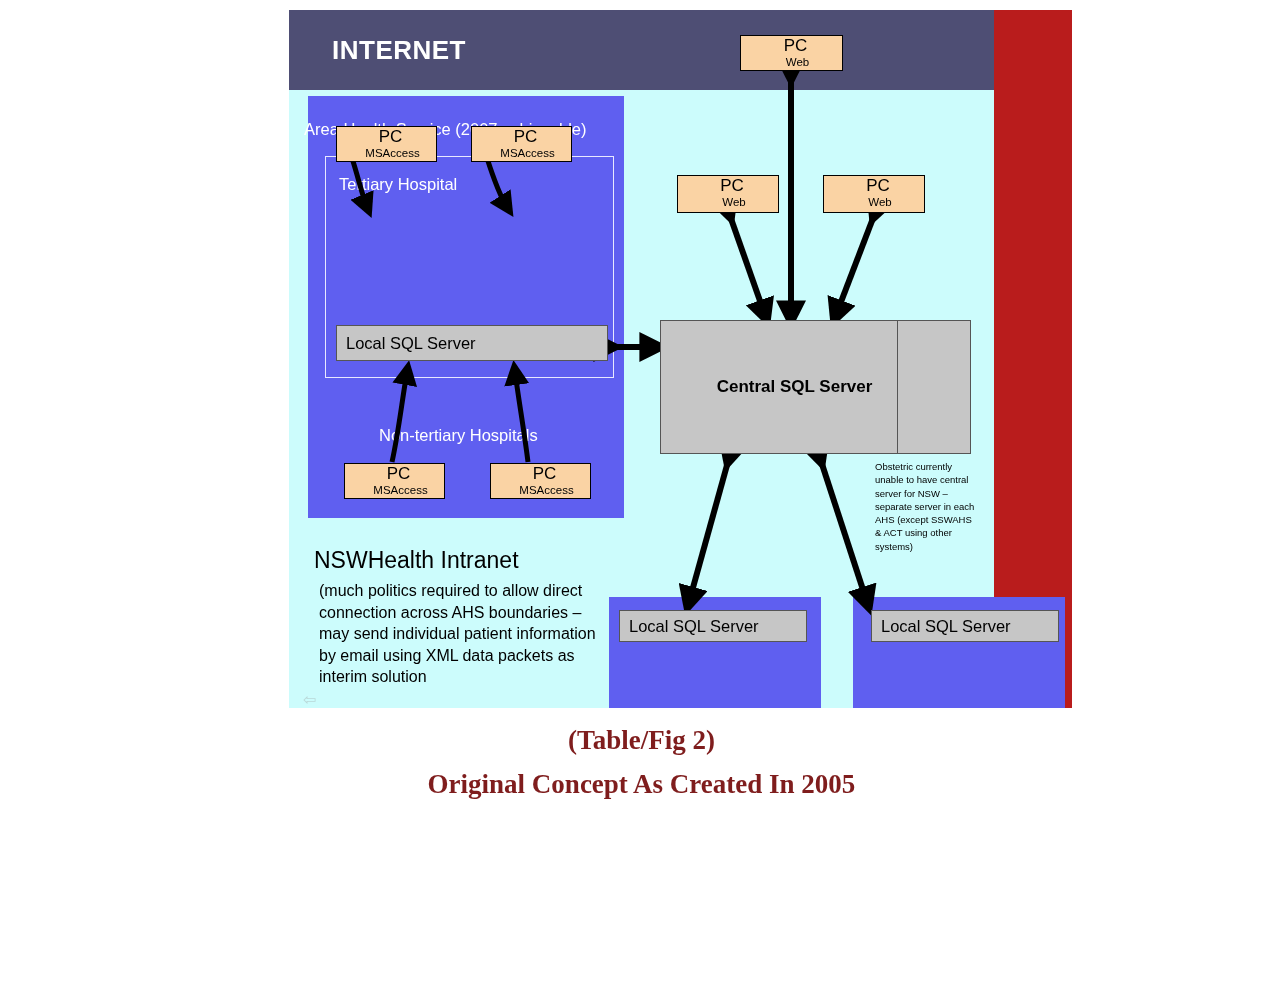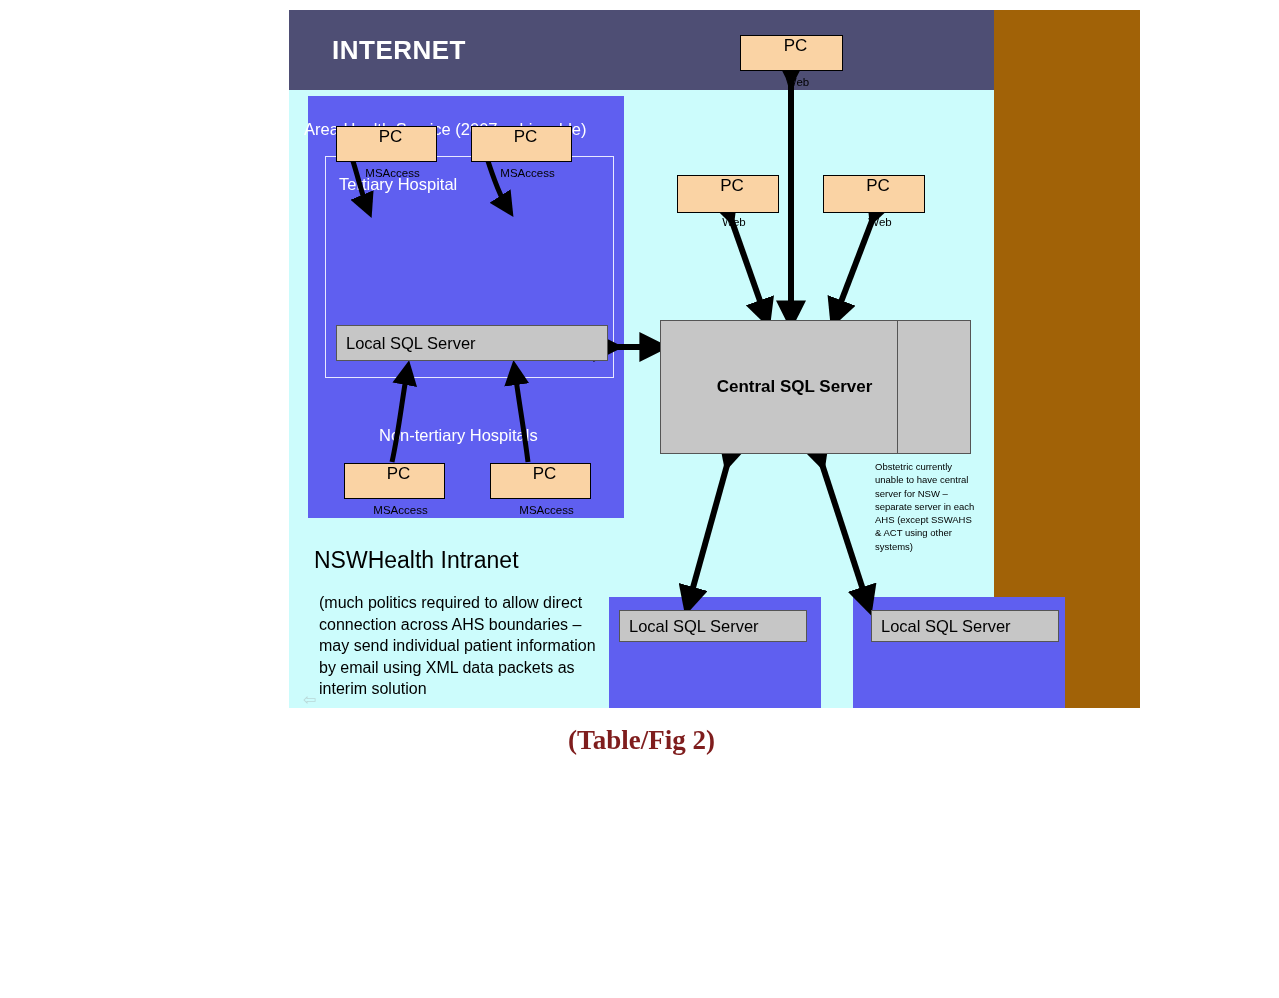--- a/index.html
+++ b/index.html
@@ -15,24 +15,24 @@
     overflow: hidden;
   }
 
   #page { position: absolute; left: 0; top: 0; width: 1279px; height: 998px; }
 
   
   .diagram {
     position: absolute;
     left: 289px;
     top: 10px;
-    width: 851px;
+    width: 783px;
     height: 698px;
     overflow: hidden;
-    background: #a16207;
+    background: #b91c1c;
   }
 
   .internet-band {
     position: absolute;
     left: 0; top: 0;
     width: 705px; height: 80px;
     background: #4e4e74;
   }
   .internet-label {
     position: absolute;
@@ -107,21 +107,21 @@
     background: #fad3a4;
     border: 1px solid #000000;
     box-sizing: border-box;
     display: flex;
     align-items: center;
     padding-left: 8px;
     white-space: nowrap;
     flex-direction: column;
   }
   .pc-main { font-size: 17px; color: #000; }
-  .pc-sub  { font-size: 11.5px; color: #000; margin-left: 4px; margin-top: 20px; }
+  .pc-sub  { font-size: 11.5px; color: #000; margin-left: 4px; }
 
   
   .srv {
     position: absolute;
     background: #c6c6c6;
     border: 1px solid #555555;
     box-sizing: border-box;
     display: flex;
     align-items: center;
     white-space: nowrap;
@@ -168,21 +168,21 @@
   
   .intranet-title {
     position: absolute;
     left: 25px; top: 537px;
     font-size: 23px;
     color: #000;
     white-space: nowrap;
   }
   .intranet-note {
     position: absolute;
-    left: 30px; top: 582px;
+    left: 30px; top: 570px;
     width: 290px;
     font-size: 16px;
     line-height: 21.5px;
     color: #000;
   }
 
   .ghost-arrow {
     position: absolute;
     left: 14px; top: 680px;
     font-size: 16px;
@@ -303,15 +303,16 @@
     </div>
 
     <div class="intranet-title">NSWHealth Intranet</div>
     <div class="intranet-note">(much politics required to allow direct connection across AHS boundaries – may send individual patient information by email using XML data packets as interim solution</div>
     <div class="ghost-arrow">⇦</div>
 
   </div>
 
   <div class="caption">
     <div>(Table/Fig 2)</div>
+    <div>Original Concept As Created In 2005</div>
   </div>
 
 </div>
 
 </body></html>

